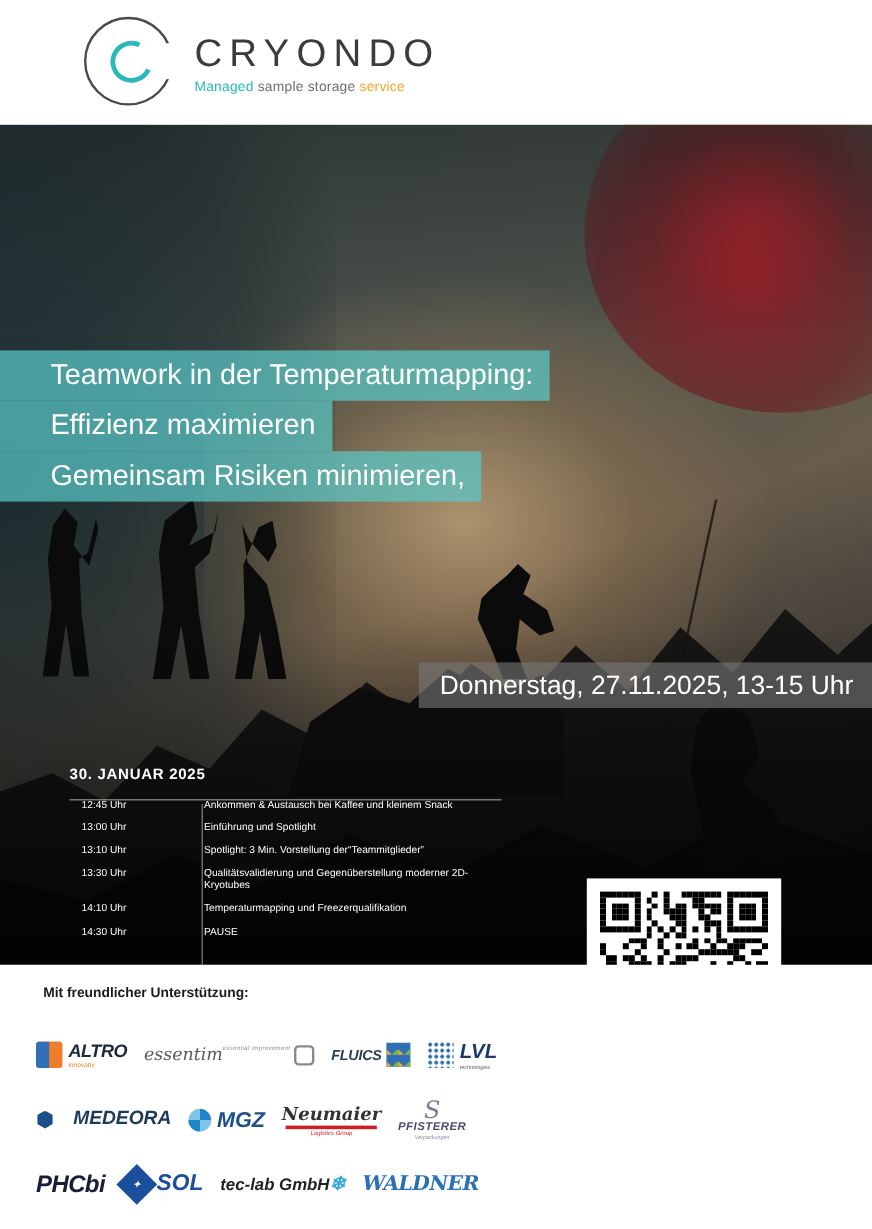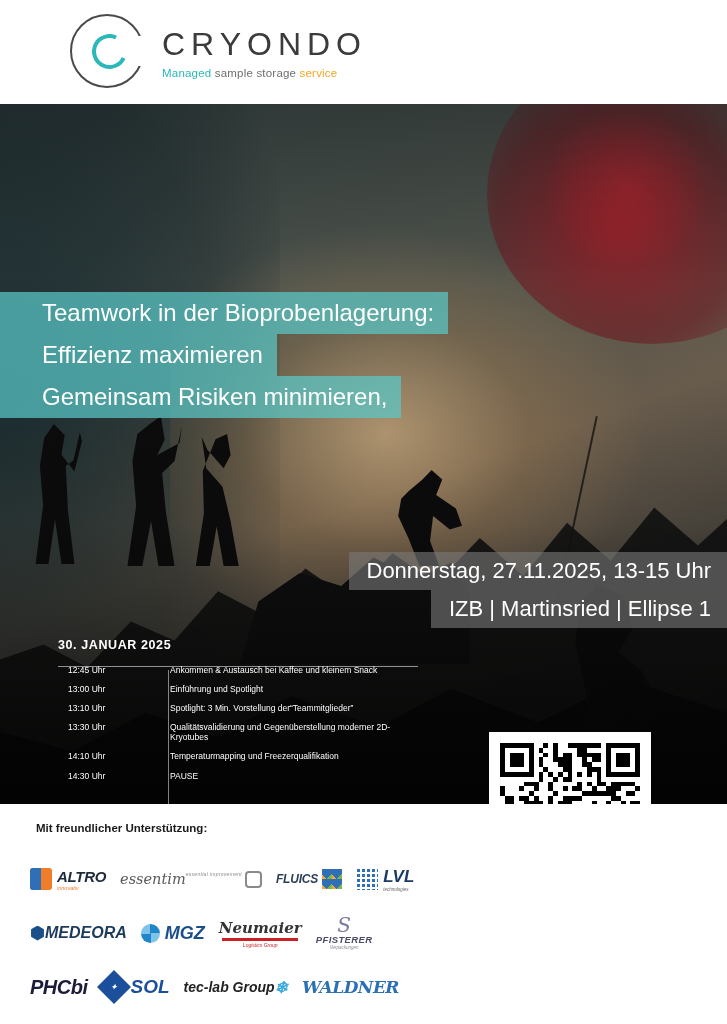--- a/index.html
+++ b/index.html
@@ -247,21 +247,21 @@
 
   .lvl { display:flex; align-items:center; gap:5px; }
   .lvl .dots {
     width:22px; height:22px;
     background-image:radial-gradient(#2f6fb5 1.6px, transparent 1.7px);
     background-size:5px 5px;
   }
   .lvl .t { font-size:17px; font-weight:bold; color:#1b3a66; }
   .lvl .s { font-size:4.5px; color:#666; }
 
-  .medeora { display:flex; align-items:center; gap:0; }
+  .medeora { display:flex; align-items:center; gap:16px; }
   .medeora .hex { width:15px; height:15px; background:#1b4f8a;
     clip-path:polygon(50% 0%,93% 25%,93% 75%,50% 100%,7% 75%,7% 25%); }
   .medeora .t { font-size:16px; font-weight:bold; color:#1b3a5c; }
 
   .mgz { display:flex; align-items:center; gap:5px; }
   .mgz .g { width:19px; height:19px; border-radius:50%;
     background:conic-gradient(#1f86c9 0 25%, #7fc4e8 0 50%, #1f86c9 0 75%, #7fc4e8 0); }
   .mgz .t { font-size:18px; font-weight:bold; color:#1b4f8a; }
 
   .neumaier { display:flex; flex-direction:column; align-items:center; }
@@ -321,28 +321,27 @@
     <div class="ridge2"></div>
     <div class="sil sil-a"></div>
     <div class="sil sil-b"></div>
     <div class="sil sil-c"></div>
     <div class="sil sil-d"></div>
     <div class="rope"></div>
     <div class="climber"></div>
     <div class="vign"></div>
 
     <div class="title-band">
-      <span class="title-line">Teamwork in der Bioprobenlagerung:</span>
+      <span class="title-line">Teamwork in der Temperaturmapping:</span>
       <span class="title-line">Effizienz maximieren</span>
       <span class="title-line">Gemeinsam Risiken minimieren,</span>
     </div>
 
     <div class="date-band">
       <div><span class="date-line">Donnerstag, 27.11.2025, 13-15 Uhr</span></div>
-      <div><span class="date-line">IZB | Martinsried | Ellipse 1</span></div>
     </div>
 
     <div class="agenda">
       <div class="agenda-head">30. JANUAR 2025</div>
       <div id="agenda-rows">
           <div class="agenda-row">
             <div class="agenda-time">12:45 Uhr</div>
             <div class="agenda-desc">Ankommen &amp; Austausch bei Kaffee und kleinem Snack</div>
           </div>
           <div class="agenda-row">
@@ -1277,21 +1276,21 @@
 
       <div class="logo-row">
         <div class="plogo phcbi">PHCbi</div>
         <div class="plogo sol">
           <div class="dia">
               <span>✦</span>
             </div>
           <div class="t">SOL</div>
         </div>
         <div class="plogo teclab">
-          <span>tec-lab Group</span>
+          <span>tec-lab GmbH</span>
           <span class="flake">❄</span>
         </div>
         <div class="plogo waldner">
           <div class="t">WALDNER</div>
         </div>
       </div>
 
     </div>
 
   </div>

